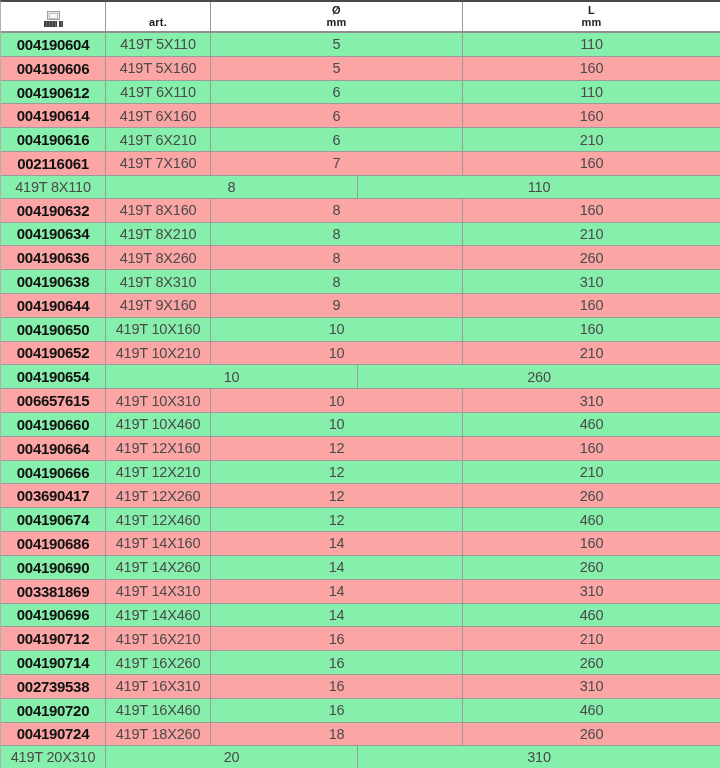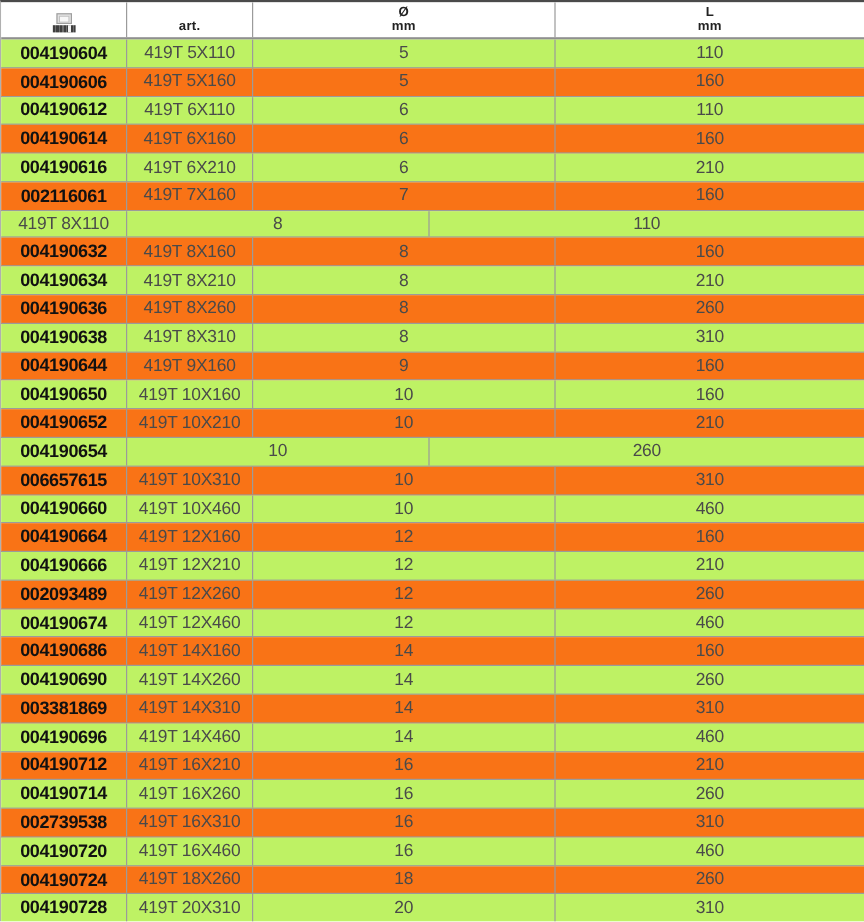--- a/index.html
+++ b/index.html
@@ -77,24 +77,24 @@
   
   .tbody {
     flex: 1 1 auto;
     display: flex;
     flex-direction: column;
   }
   .tr {
     flex: 1 1 auto;
     display: flex;
     border-bottom: 1px solid #9b9b9b;
-    background: #f97316;
+    background: #fca5a5;
   }
   .tr:last-child { border-bottom: none; }
-  .tr.alt { background: #bef264; }
+  .tr.alt { background: #86efac; }
   .td {
     display: flex;
     align-items: center;
     justify-content: center;
     font-size: 14.5px;
     color: #4a4a4a;
     letter-spacing: -0.2px;
     border-right: 1px solid #9b9b9b;
     overflow: hidden;
     white-space: nowrap;
@@ -239,21 +239,21 @@
         <div class="td col-d">12</div>
         <div class="td col-l">160</div>
       </div>
       <div class="tr alt">
         <div class="td code col-code">004190666</div>
         <div class="td col-art">419T 12X210</div>
         <div class="td col-d">12</div>
         <div class="td col-l">210</div>
       </div>
       <div class="tr">
-        <div class="td code col-code">002093489</div>
+        <div class="td code col-code">003690417</div>
         <div class="td col-art">419T 12X260</div>
         <div class="td col-d">12</div>
         <div class="td col-l">260</div>
       </div>
       <div class="tr alt">
         <div class="td code col-code">004190674</div>
         <div class="td col-art">419T 12X460</div>
         <div class="td col-d">12</div>
         <div class="td col-l">460</div>
       </div>
@@ -305,20 +305,19 @@
         <div class="td col-d">16</div>
         <div class="td col-l">460</div>
       </div>
       <div class="tr">
         <div class="td code col-code">004190724</div>
         <div class="td col-art">419T 18X260</div>
         <div class="td col-d">18</div>
         <div class="td col-l">260</div>
       </div>
       <div class="tr alt">
-        <div class="td code col-code">004190728</div>
         <div class="td col-art">419T 20X310</div>
         <div class="td col-d">20</div>
         <div class="td col-l">310</div>
       </div>
     </div>
 
 </div>
 
 </body></html>

